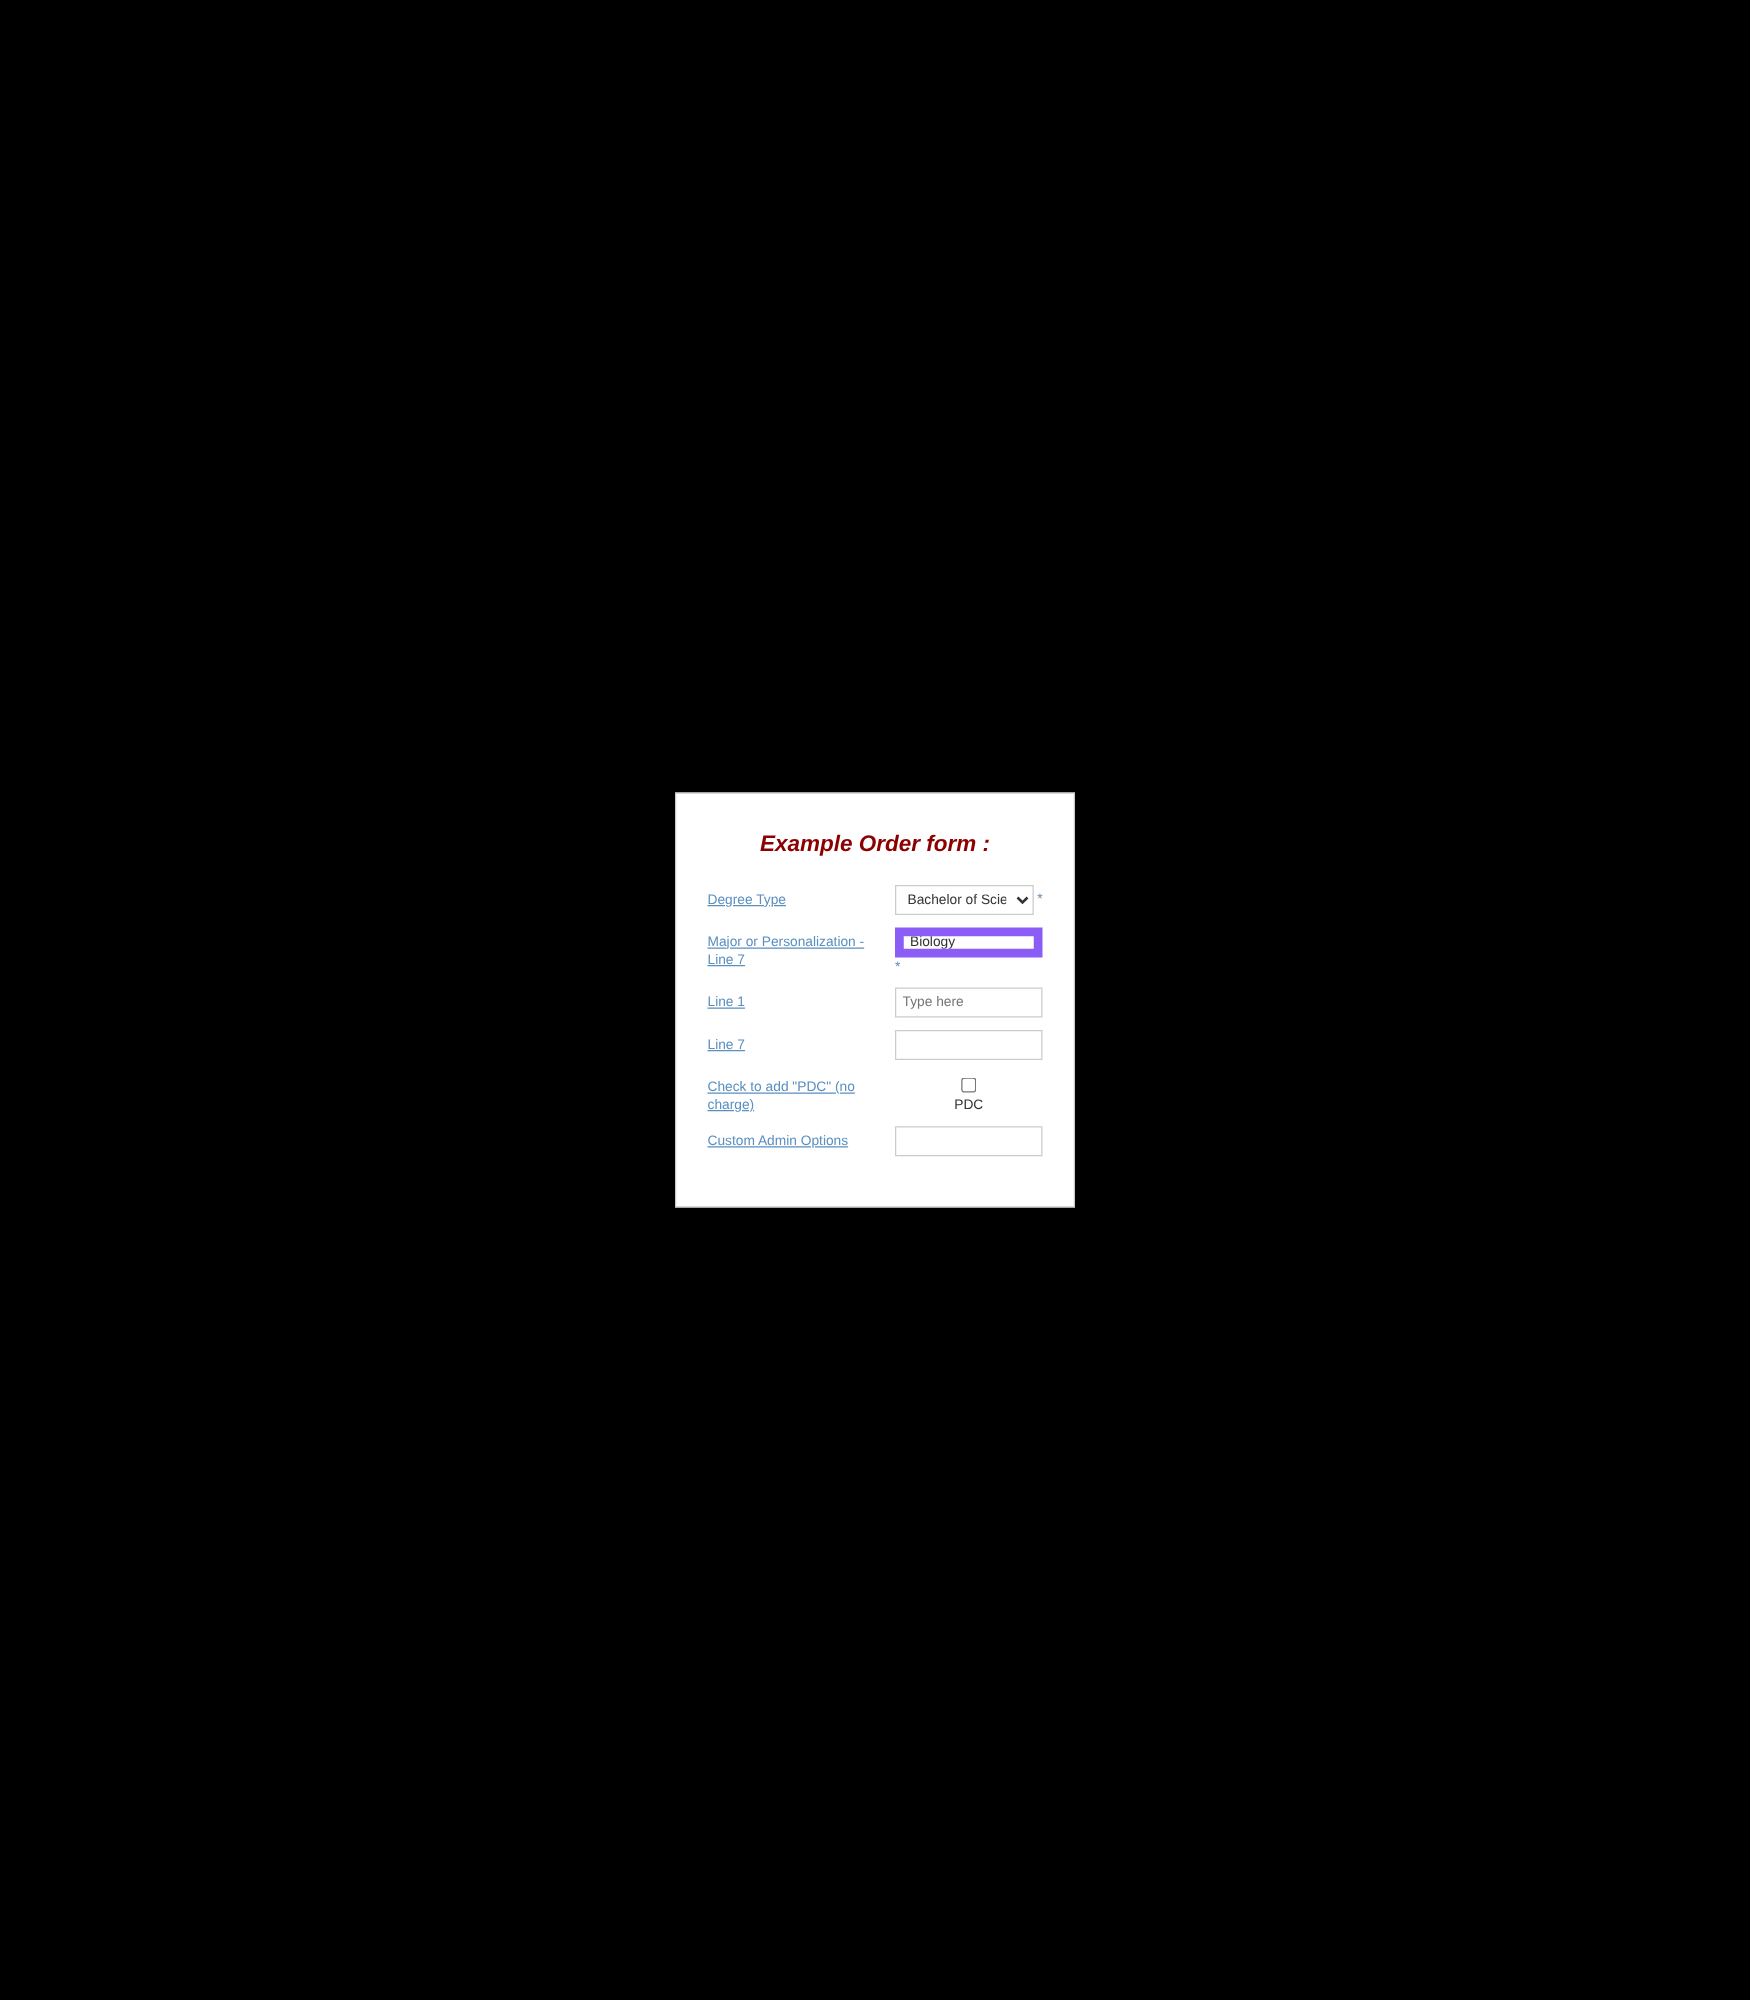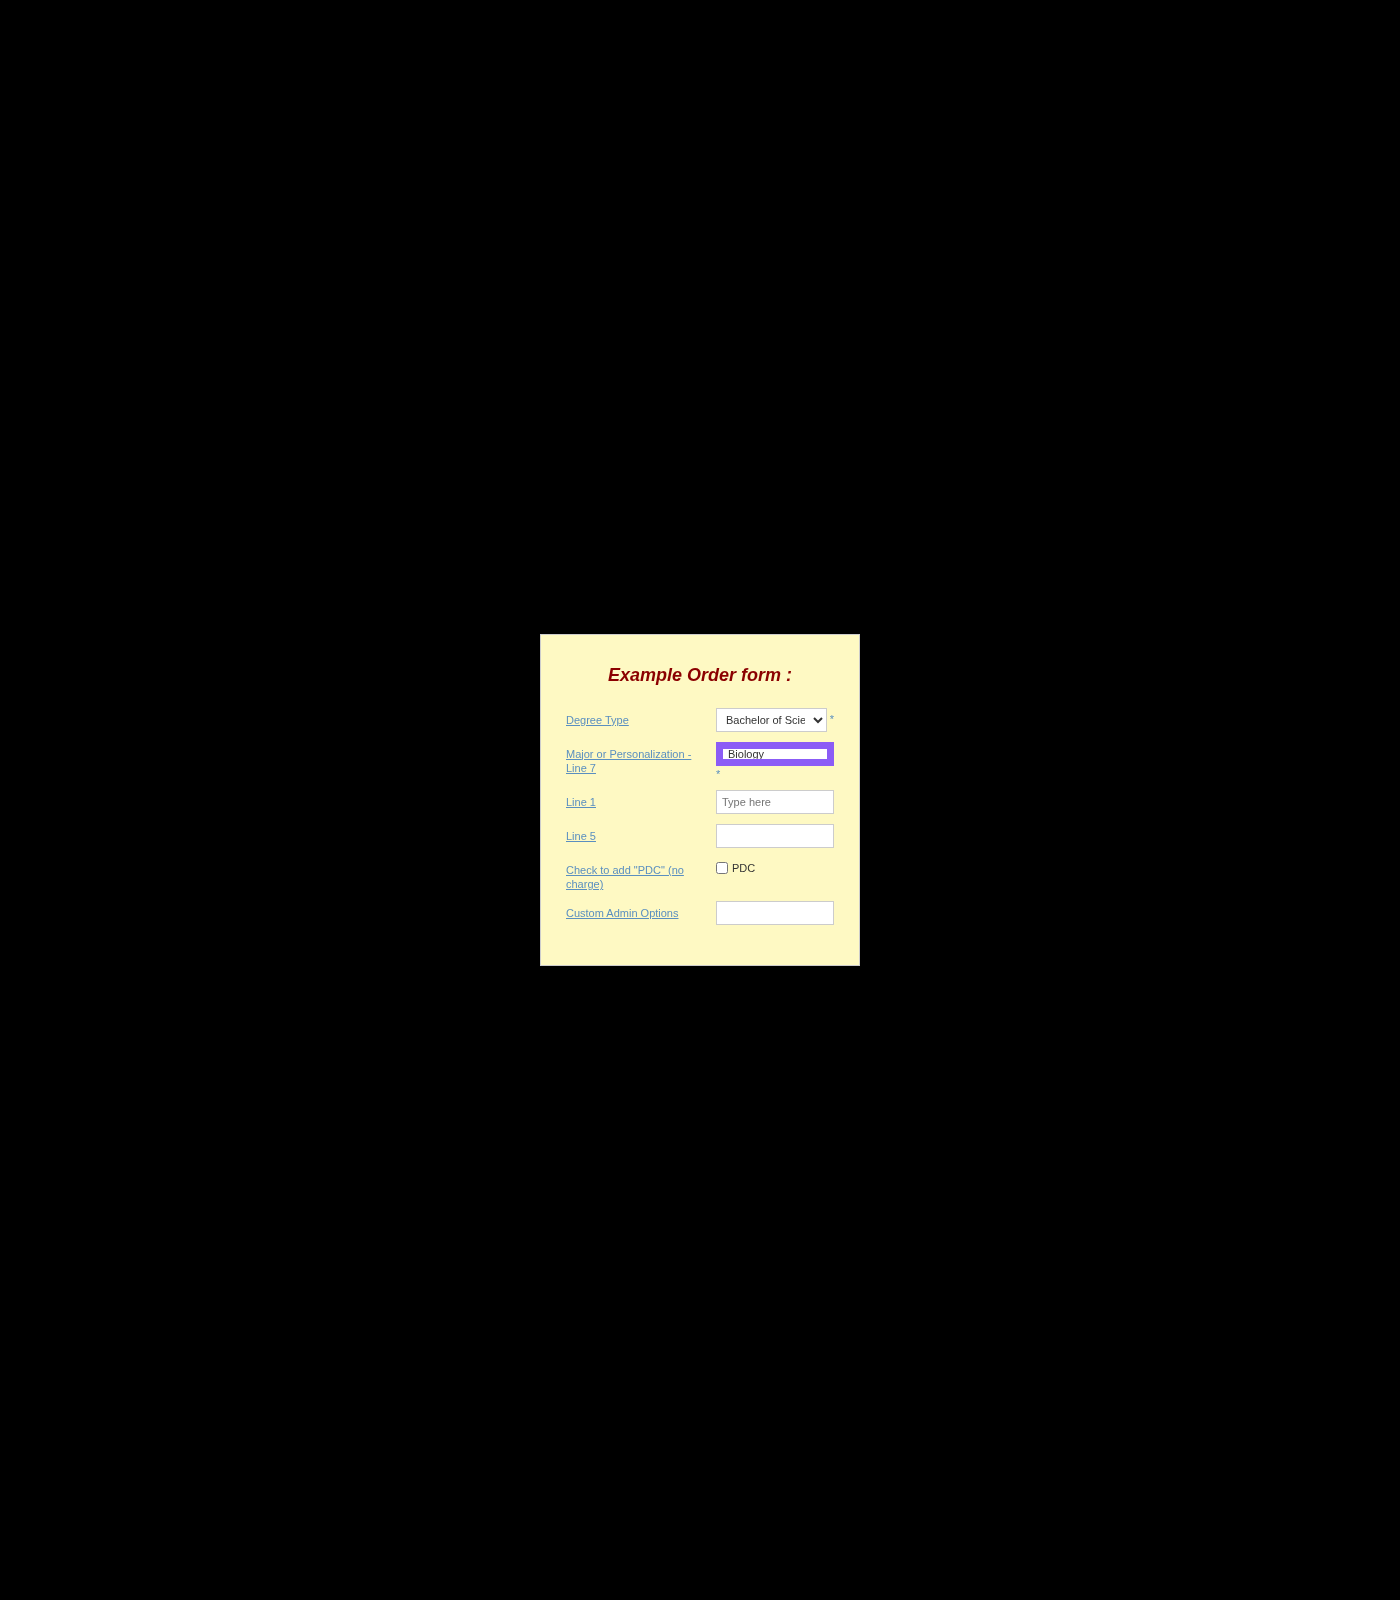--- a/index.html
+++ b/index.html
@@ -12,21 +12,21 @@
       background-color: #000;
       width: 1400px;
       height: 1600px;
       display: flex;
       align-items: center;
       justify-content: center;
       font-family: Arial, sans-serif;
     }
 
     .form-container {
-      background: #fef9c3;
+      background: #ffffff;
       border: 1px solid #ccc;
       padding: 30px 25px;
       width: 320px;
       min-height: 300px;
     }
 
     .form-title {
       text-align: center;
       color: #8b0000;
       font-size: 18px;
@@ -83,20 +83,21 @@
       color: #5a8fc0;
       font-size: 11px;
       margin-top: 2px;
     }
 
     .checkbox-wrapper {
       display: flex;
       align-items: center;
       gap: 4px;
       padding-top: 4px;
+      flex-direction: column;
     }
 
     .checkbox-wrapper input[type="checkbox"] {
       width: 12px;
       height: 12px;
       margin: 0;
     }
 
     .checkbox-label {
       font-size: 11px;
@@ -135,21 +136,21 @@
   </div>
 
   <div class="form-row">
     <div class="form-label">Line 1</div>
     <div class="form-field">
       <input type="text" placeholder="Type here" style="">
     </div>
   </div>
 
   <div class="form-row">
-    <div class="form-label">Line 5</div>
+    <div class="form-label">Line 7</div>
     <div class="form-field">
       <input type="text" class="line3-input" value="" style="">
     </div>
   </div>
 
   <div class="form-row">
     <div class="form-label">Check to add "PDC" (no charge)</div>
     <div class="form-field">
       <div class="checkbox-wrapper">
         <input type="checkbox" style="">

